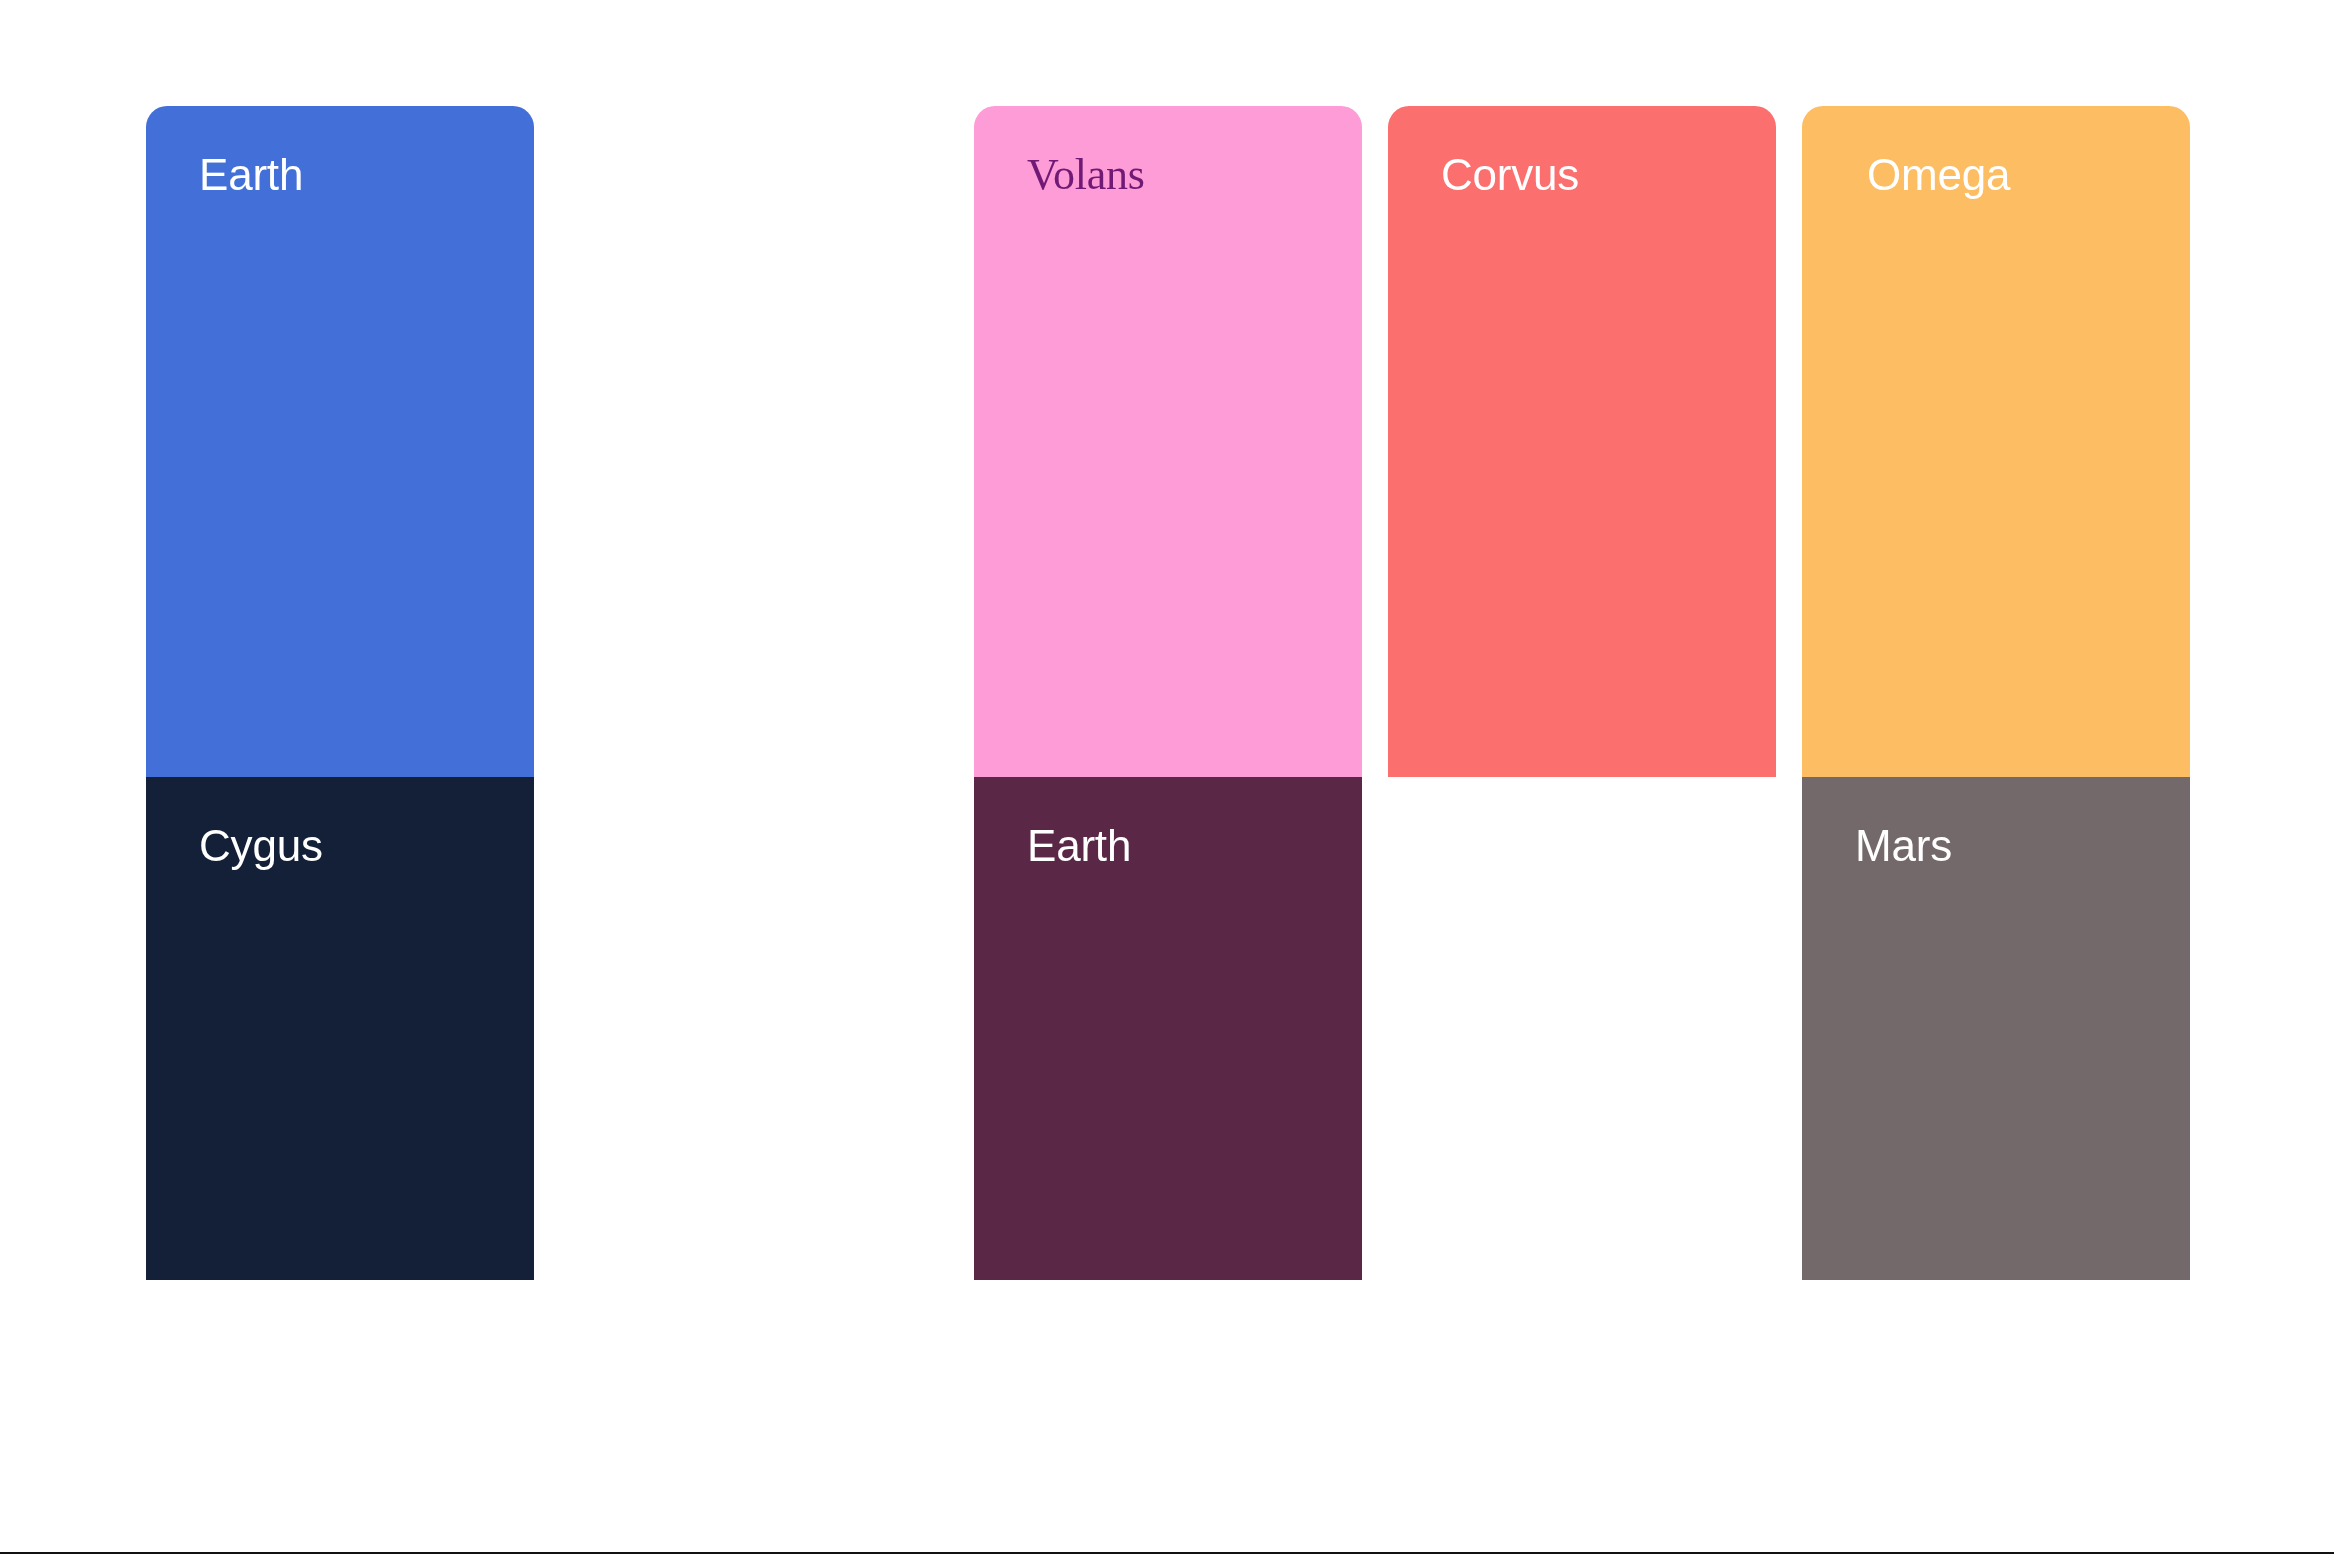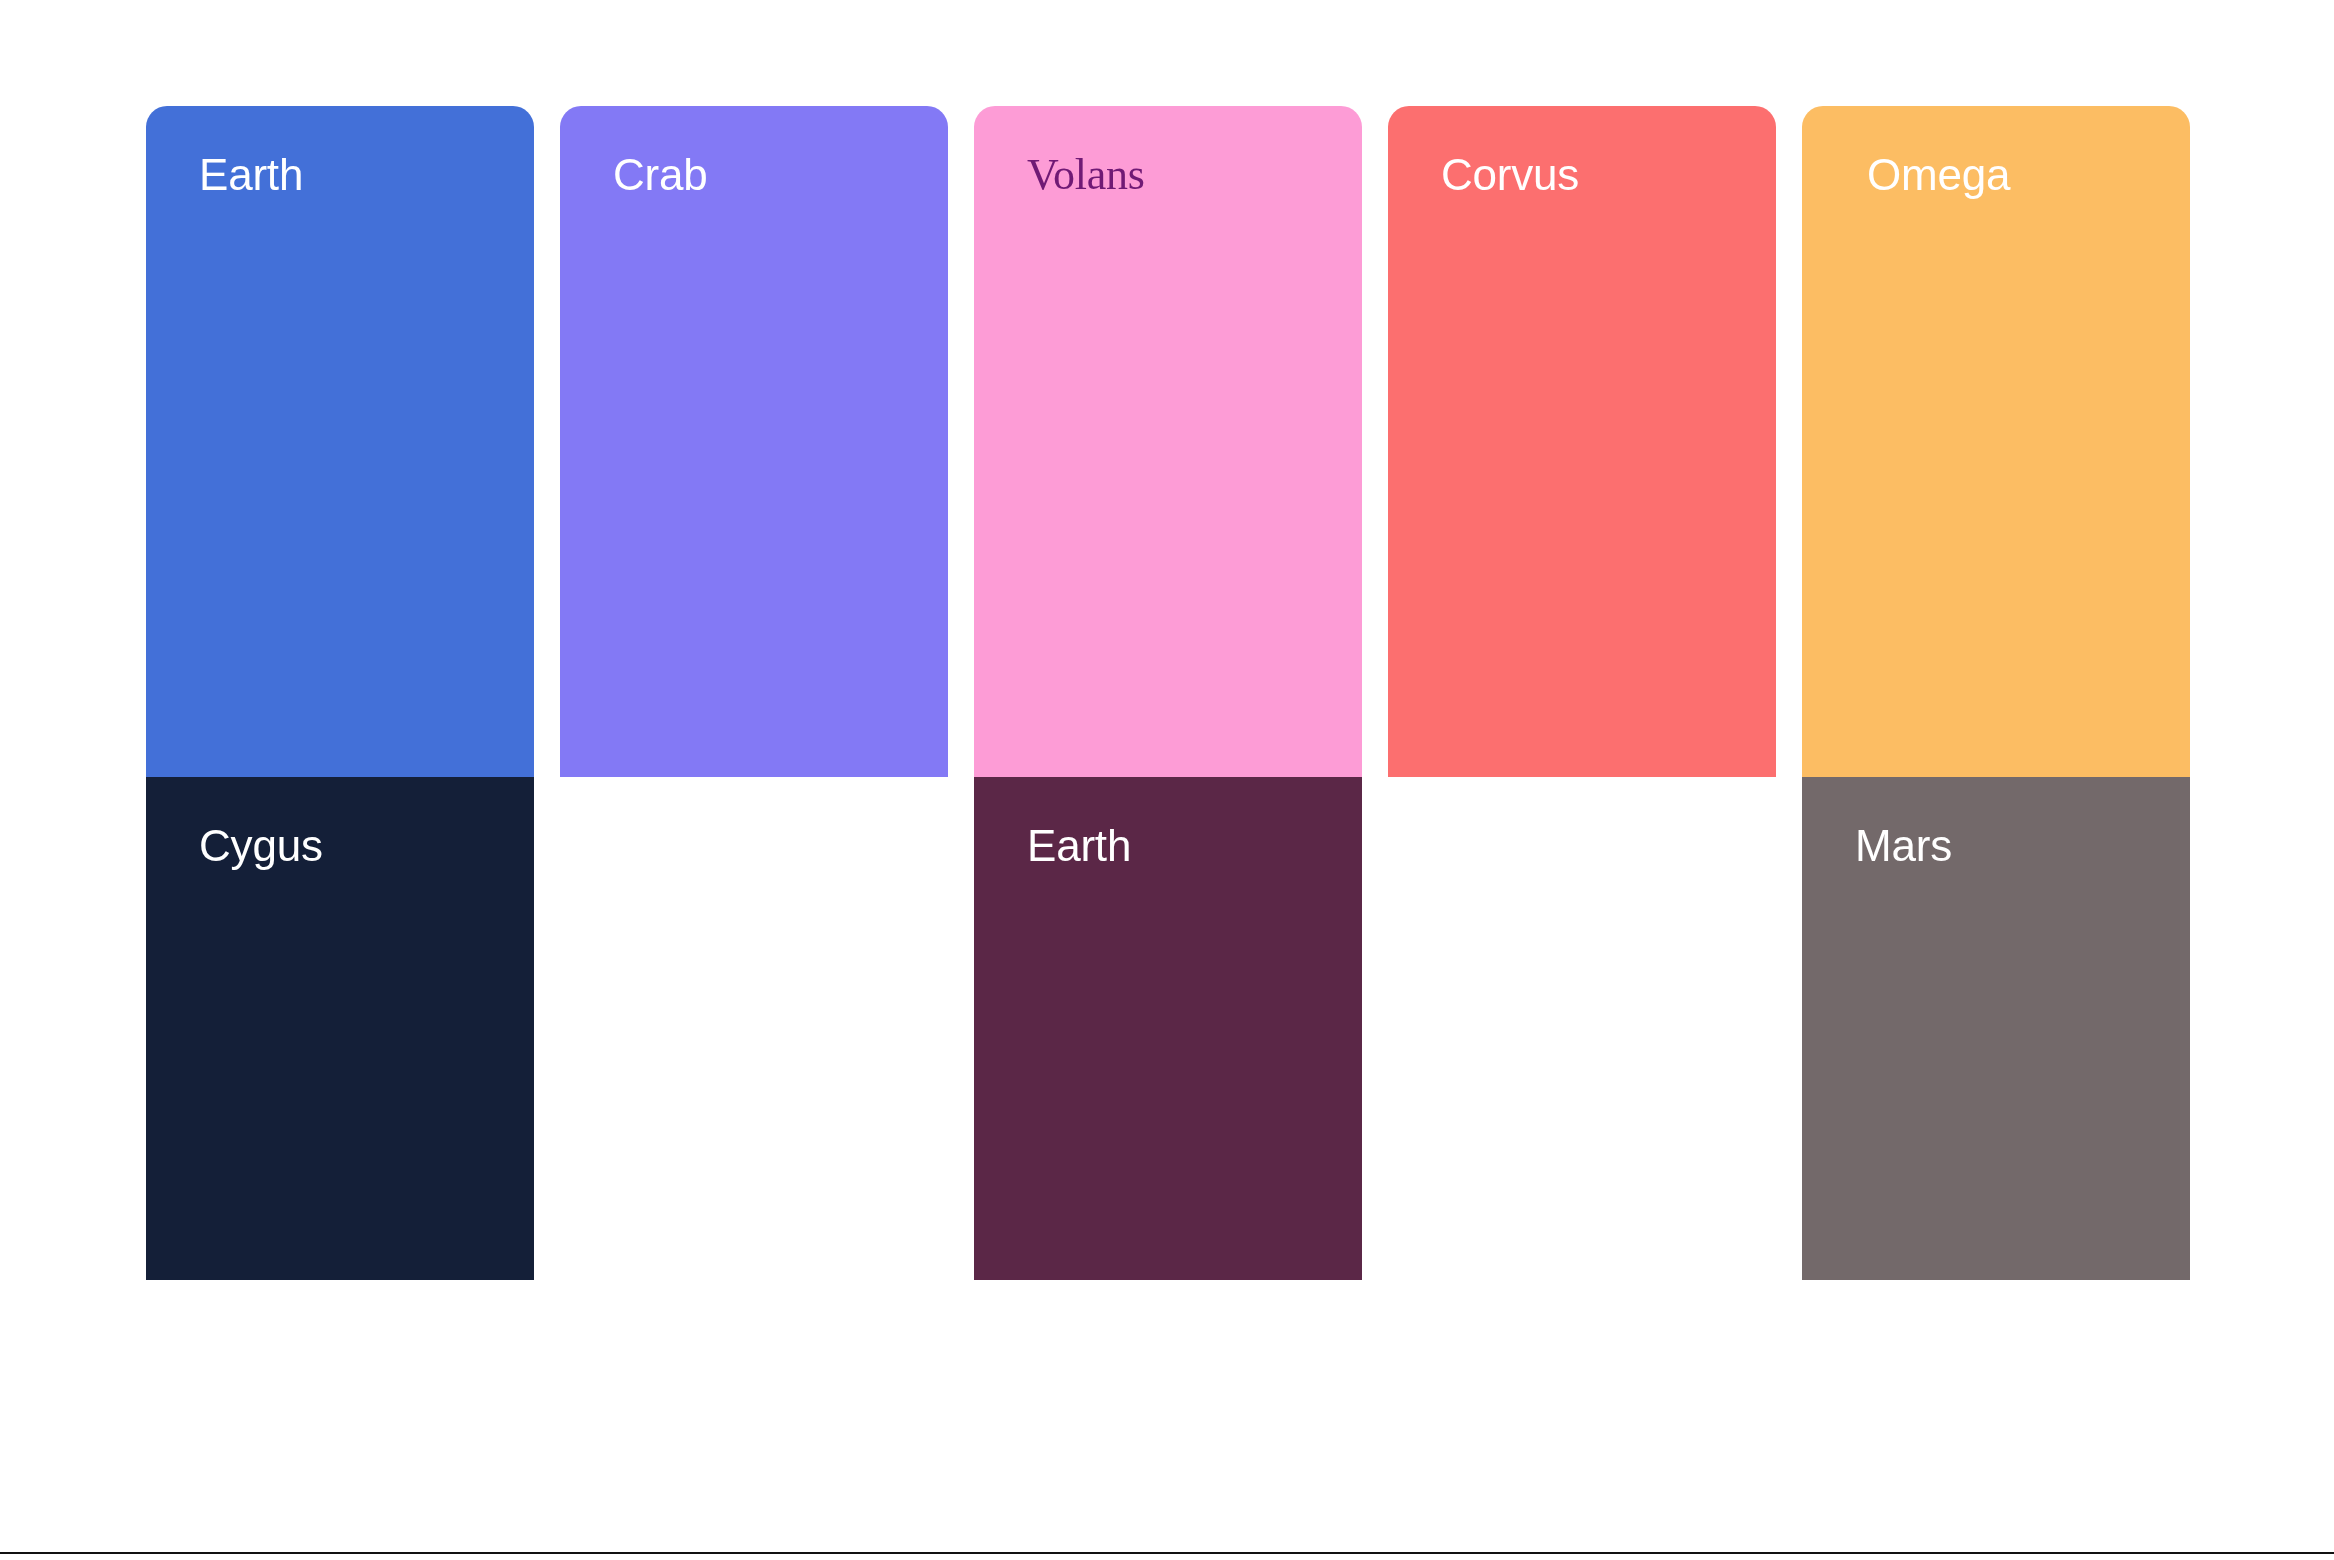--- a/index.html
+++ b/index.html
@@ -82,23 +82,20 @@
   <div class="swatch-card">
     <div class="swatch-half top" style="background-color: rgb(67, 112, 216);">
       <span class="swatch-label" style="color: rgb(255, 255, 255);">Earth</span>
     </div>
     <div class="swatch-half bottom" style="background-color: rgb(20, 31, 56);">
       <span class="swatch-label" style="color: rgb(255, 255, 255);">Cygus</span>
     </div>
   </div>
 
   <div class="swatch-card">
-    <div class="swatch-half top" style="background-color: rgb(131, 121, 245);">
-      <span class="swatch-label" style="color: rgb(255, 255, 255);">Crab</span>
-    </div>
   </div>
 
   <div class="swatch-card">
     <div class="swatch-half top" style="background-color: rgb(253, 156, 214);">
       <span class="swatch-label" style="color: #701a75; font-family: Liberation Serif, serif;">Volans</span>
     </div>
     <div class="swatch-half bottom" style="background-color: rgb(91, 39, 71);">
       <span class="swatch-label" style="color: rgb(255, 255, 255);">Earth</span>
     </div>
   </div>

